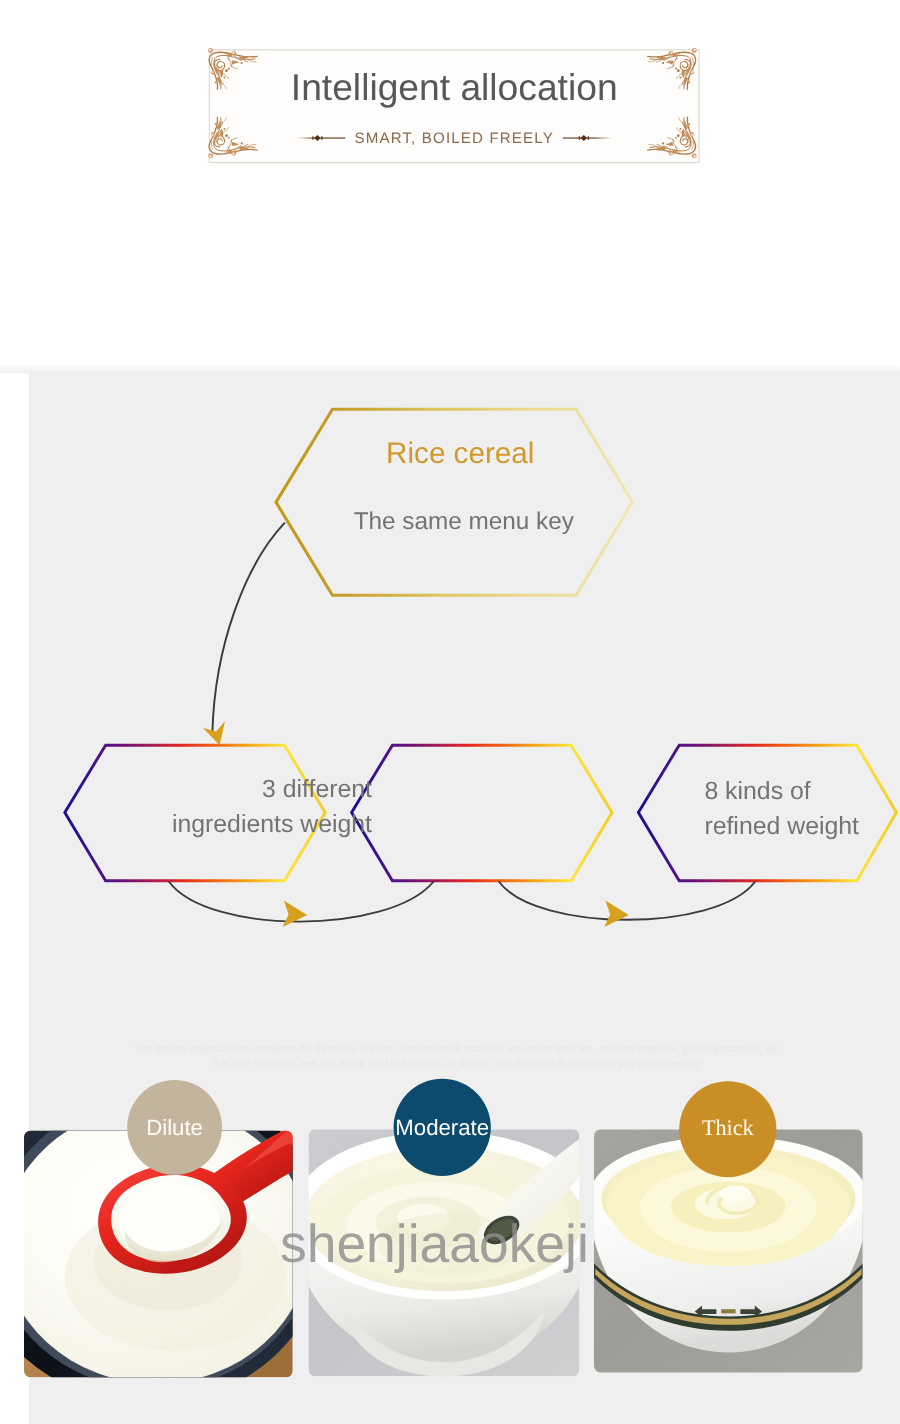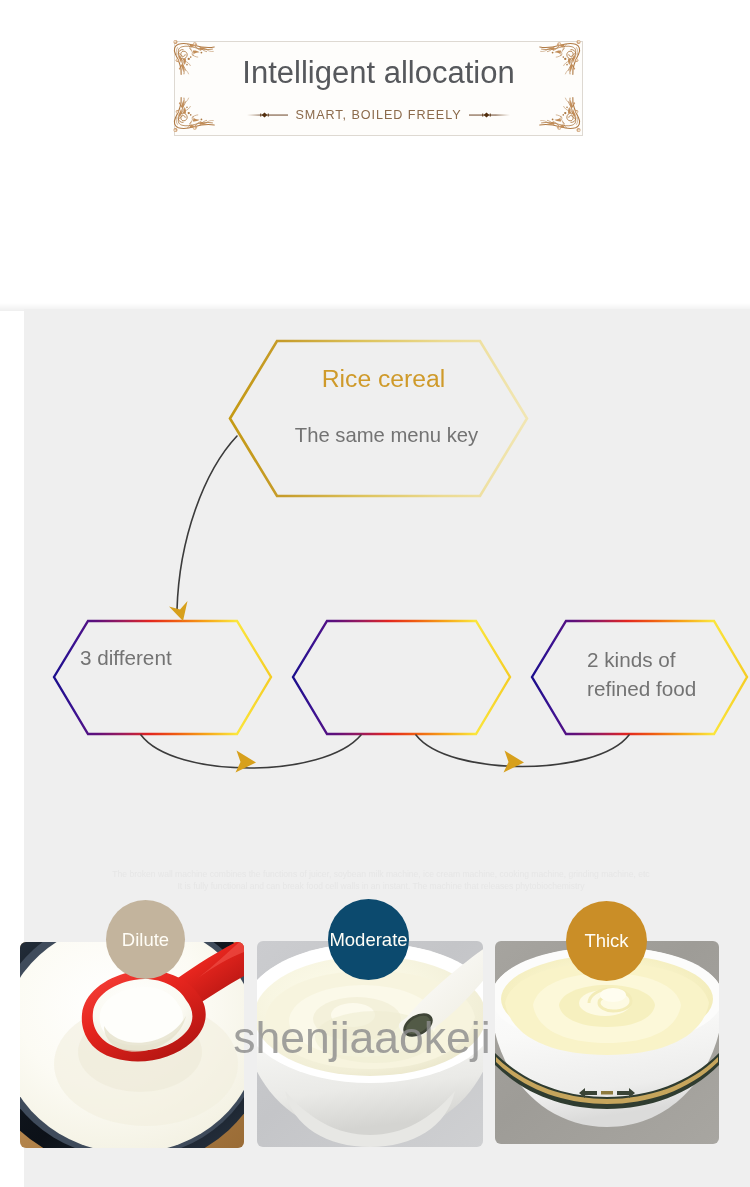--- a/index.html
+++ b/index.html
@@ -302,22 +302,22 @@
 
       <g fill="#d7a01c">
         <path d="M159 312 L145 297.5 L156 300.5 L163.5 292 Z"></path>
         <path d="M232 453.5 L212.5 441.5 L216.5 453 L211.5 463.5 Z"></path>
         <path d="M500 453.5 L480.5 441.5 L484.5 453 L479.5 463.5 Z"></path>
       </g>
     </svg>
     <div class="hextext" style="left:211px;top:55px;width:297px;font-size:24.7px;color:#cf9a2a;line-height:30px;">Rice cereal</div>
     <div class="hextext" style="left:214px;top:112px;width:297px;font-size:20.25px;line-height:28px;">The same menu key</div>
 
-    <div class="hextext" style="left:56px;top:335px;width:230px;font-size:20.7px;line-height:28.5px;text-align:left;"><span>3 different</span><br></div>
-    <div class="hextext" style="left:563px;top:337px;width:220px;font-size:20.7px;line-height:28.5px;text-align:left;"><span>2 kinds of</span><br><span>refined food</span></div>
+    <div class="hextext" style="left:56px;top:335px;width:230px;font-size:20.7px;line-height:28.5px;text-align:right;"><span>3 different</span><br><span>ingredients weight</span></div>
+    <div class="hextext" style="left:563px;top:337px;width:220px;font-size:20.7px;line-height:28.5px;text-align:left;"><span>8 kinds of</span><br><span>refined weight</span></div>
   </div>
 
   <div class="desc">
     <div>The broken wall machine combines the functions of juicer, soybean milk machine, ice cream machine, cooking machine, grinding machine, etc</div>
     <div>It is fully functional and can break food cell walls in an instant. The machine that releases phytobiochemistry</div>
   </div>
 
   <div class="gal">
 
     <div class="ph" style="left:20px;top:942px;width:224px;height:206px;">
@@ -470,20 +470,20 @@
         <rect x="106" y="150" width="12" height="3.5" fill="#8d7a3e"></rect>
       </svg>
     </div>
 
     <div class="badge" style="left:106px;top:900px;width:79px;height:79px;background:#c3b49d;">
       <span>Dilute</span>
     </div>
     <div class="badge" style="left:328px;top:899px;width:81px;height:81px;background:#0c4a6e;">
       <span>Moderate</span>
     </div>
-    <div class="badge" style="left:566px;top:901px;width:81px;height:80px;background:#ca8e27;">
+    <div class="badge" style="left:566px;top:901px;width:81px;height:80px;background:#ca8e27;font-family:Liberation Serif, serif;">
       <span>Thick</span>
     </div>
 
     <div class="watermark">shenjiaaokeji</div>
   </div>
 
 </div>
 
 </body></html>

